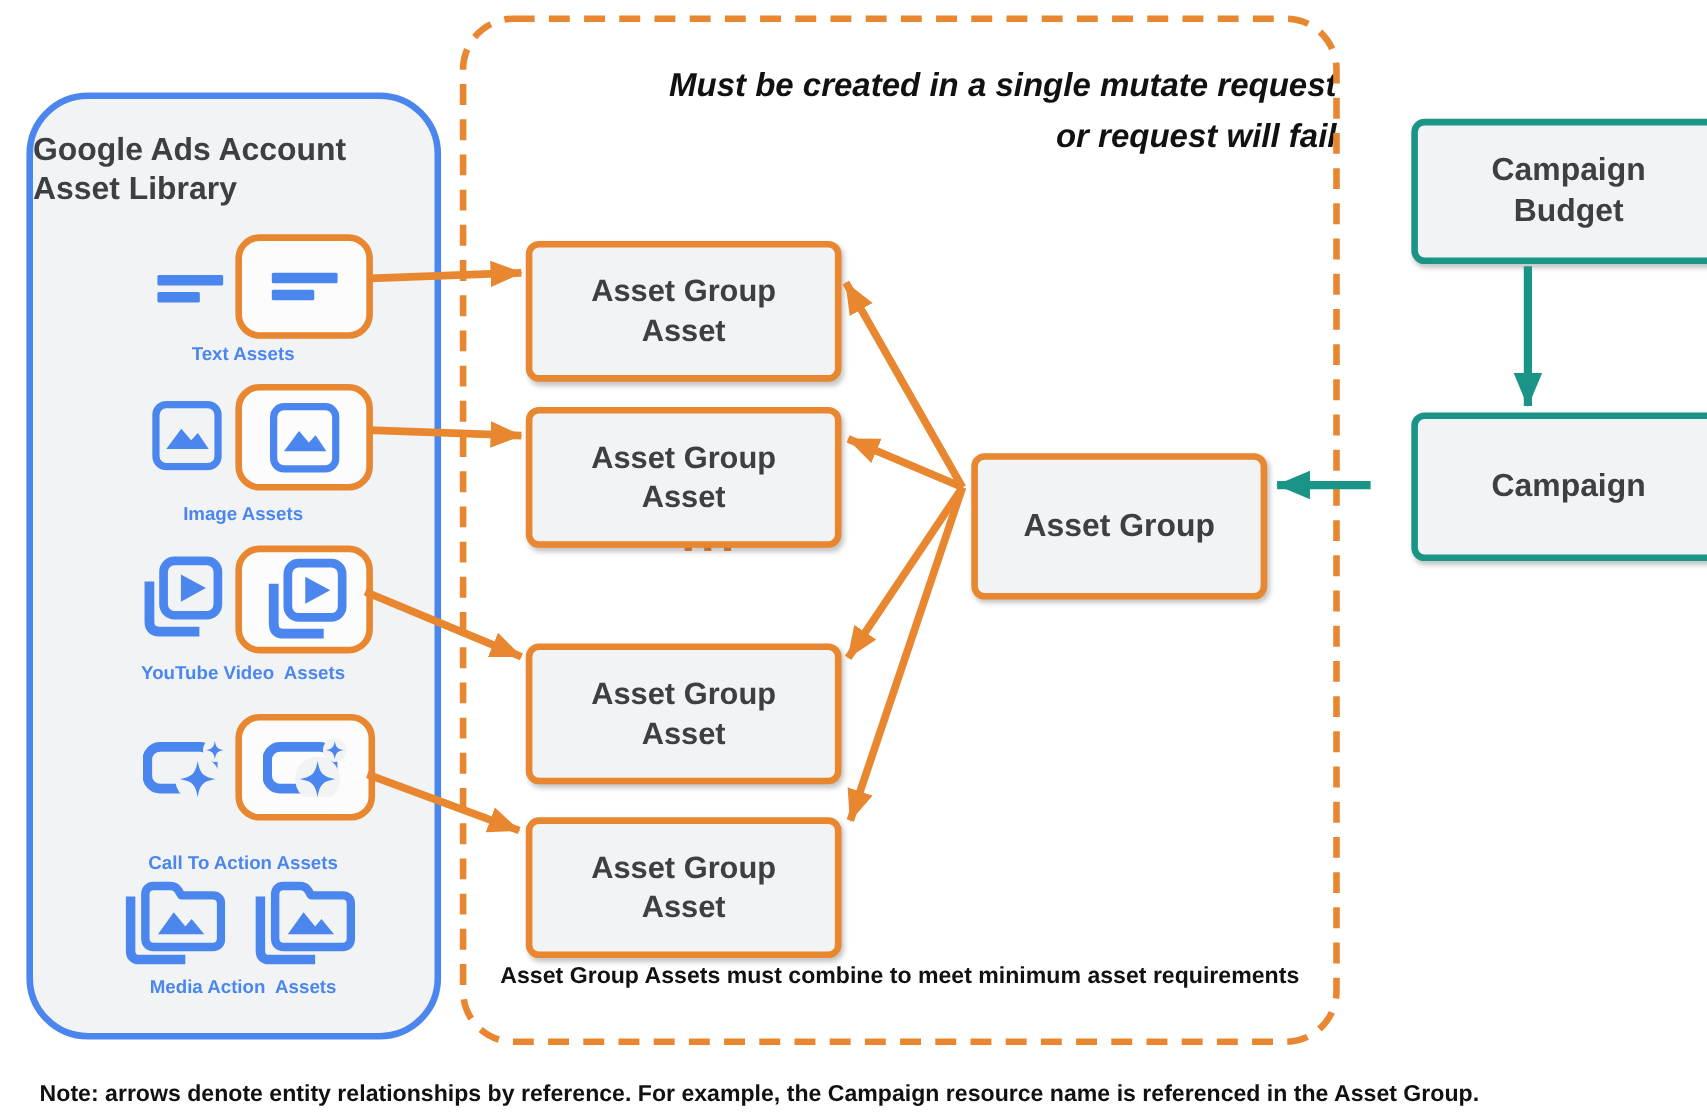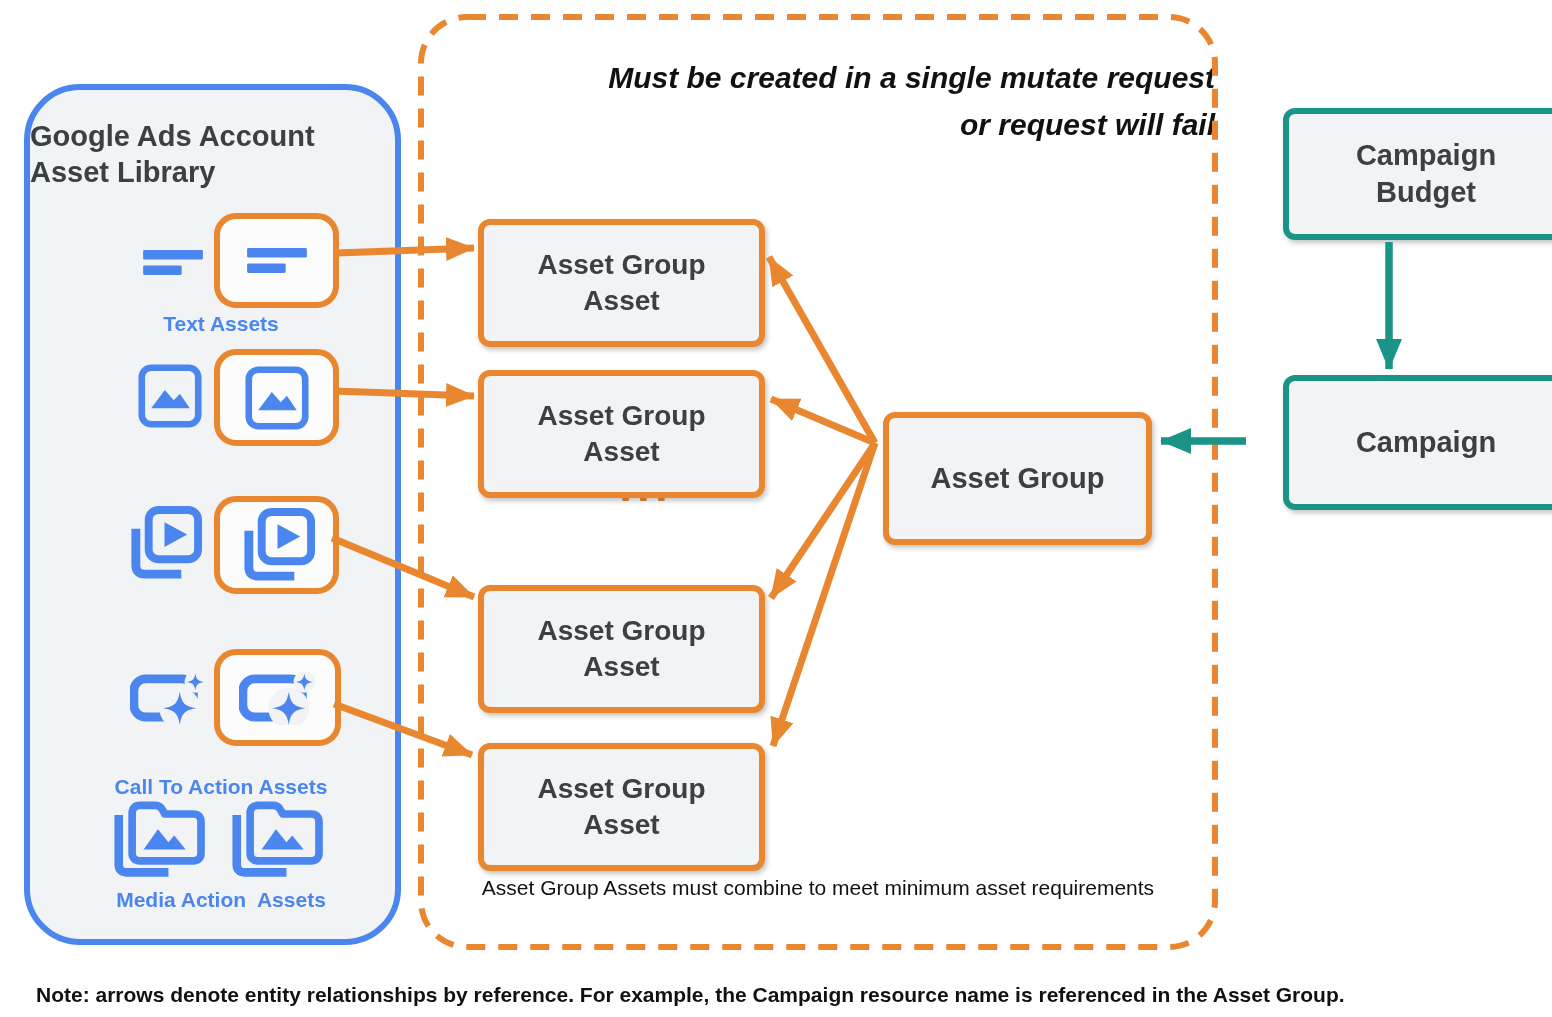--- a/index.html
+++ b/index.html
@@ -11,21 +11,21 @@
   html,body{width:1552px;height:1017px;background:#ffffff;overflow:hidden;
     font-family:"Liberation Sans", sans-serif;}
   .canvas{position:relative;width:1552px;height:1017px;}
   .abs{position:absolute;}
 
   
   .panel{position:absolute;left:24px;top:84px;width:377px;height:861px;
     background:var(--panel-bg);border:6px solid var(--blue);border-radius:56px;}
   .panel-title{position:absolute;left:0;right:0;top:28px;text-align:left;
     font-size:29px;font-weight:bold;color:var(--dark);line-height:36px;white-space:pre-line;}
-  .lib-label{position:absolute;left:0;right:0;text-align:center;font-size:21px;
+  .lib-label{position:absolute;left:0;right:0;text-align:center;font-size:17px;
     font-weight:bold;color:var(--blue);white-space:pre-wrap;padding-left:17px;}
   .hl-box{position:absolute;border:6px solid var(--orange);border-radius:22px;
     background:var(--hl-bg);display:flex;align-items:center;justify-content:center;}
   .icon{color:var(--blue);display:block;}
 
   
   .overlay{position:absolute;left:0;top:0;width:1552px;height:1017px;z-index:3;pointer-events:none;}
 
   
   .ebox{position:absolute;z-index:2;background:var(--box-bg);border-radius:12px;
@@ -34,21 +34,21 @@
     white-space:pre-line;}
   .ebox.orange{border:6px solid var(--orange);margin-top:37px;}
   .ebox.teal{border:6px solid var(--teal);margin-left:36px;}
 
   .mutate-title{position:absolute;left:421px;top:54px;width:794px;text-align:right;
     font-size:30px;line-height:47px;font-weight:bold;font-style:italic;color:var(--black);
     white-space:pre-line;z-index:2;}
   .dots{position:absolute;left:546px;top:458px;width:200px;text-align:center;
     font-size:46px;font-weight:bold;letter-spacing:5px;color:var(--orange);z-index:2;}
   .mutate-footnote{position:absolute;left:421px;top:876px;width:794px;text-align:center;
-    font-size:21px;font-weight:normal;color:var(--black);z-index:2;}
+    font-size:21px;font-weight:bold;color:var(--black);z-index:2;}
   .page-note{position:absolute;left:36px;top:983px;width:1480px;font-size:21px;
     font-weight:bold;color:var(--black);}
 </style>
 </head>
 <body>
 
 <svg width="0" height="0" style="position:absolute" aria-hidden="true">
   <defs>
     <symbol id="sym-text" viewBox="0 0 64 28">
       <rect x="1" y="1" width="62" height="10" rx="1.5" fill="currentColor"></rect>
@@ -95,29 +95,31 @@
     <div class="lib-label" style="top:222px">Text Assets</div>
 
     <svg class="icon abs" style="left:108px;top:274px" width="64" height="64">
         <use href="#sym-image"></use>
       </svg>
     <div class="hl-box" style="left:184px;top:259px;width:125px;height:97px">
       <svg class="icon" width="64" height="64">
           <use href="#sym-image"></use>
         </svg>
     </div>
+    <div class="lib-label" style="top:368px">Image Assets</div>
 
     <svg class="icon abs" style="left:94px;top:414px" width="79" height="79">
         <use href="#sym-video"></use>
       </svg>
     <div class="hl-box" style="left:184px;top:406px;width:125px;height:98px">
       <svg class="icon" width="79" height="79">
           <use href="#sym-video"></use>
         </svg>
     </div>
+    <div class="lib-label" style="top:512px">YouTube Video  Assets</div>
 
     <svg class="icon abs" style="left:100px;top:580px" width="78" height="55">
         <use href="#sym-cta"></use>
       </svg>
     <div class="hl-box" style="left:184px;top:559px;width:127px;height:97px">
       <svg class="icon" width="78" height="55">
           <use href="#sym-cta"></use>
         </svg>
     </div>
     <div class="lib-label" style="top:685px">Call To Action Assets</div>

